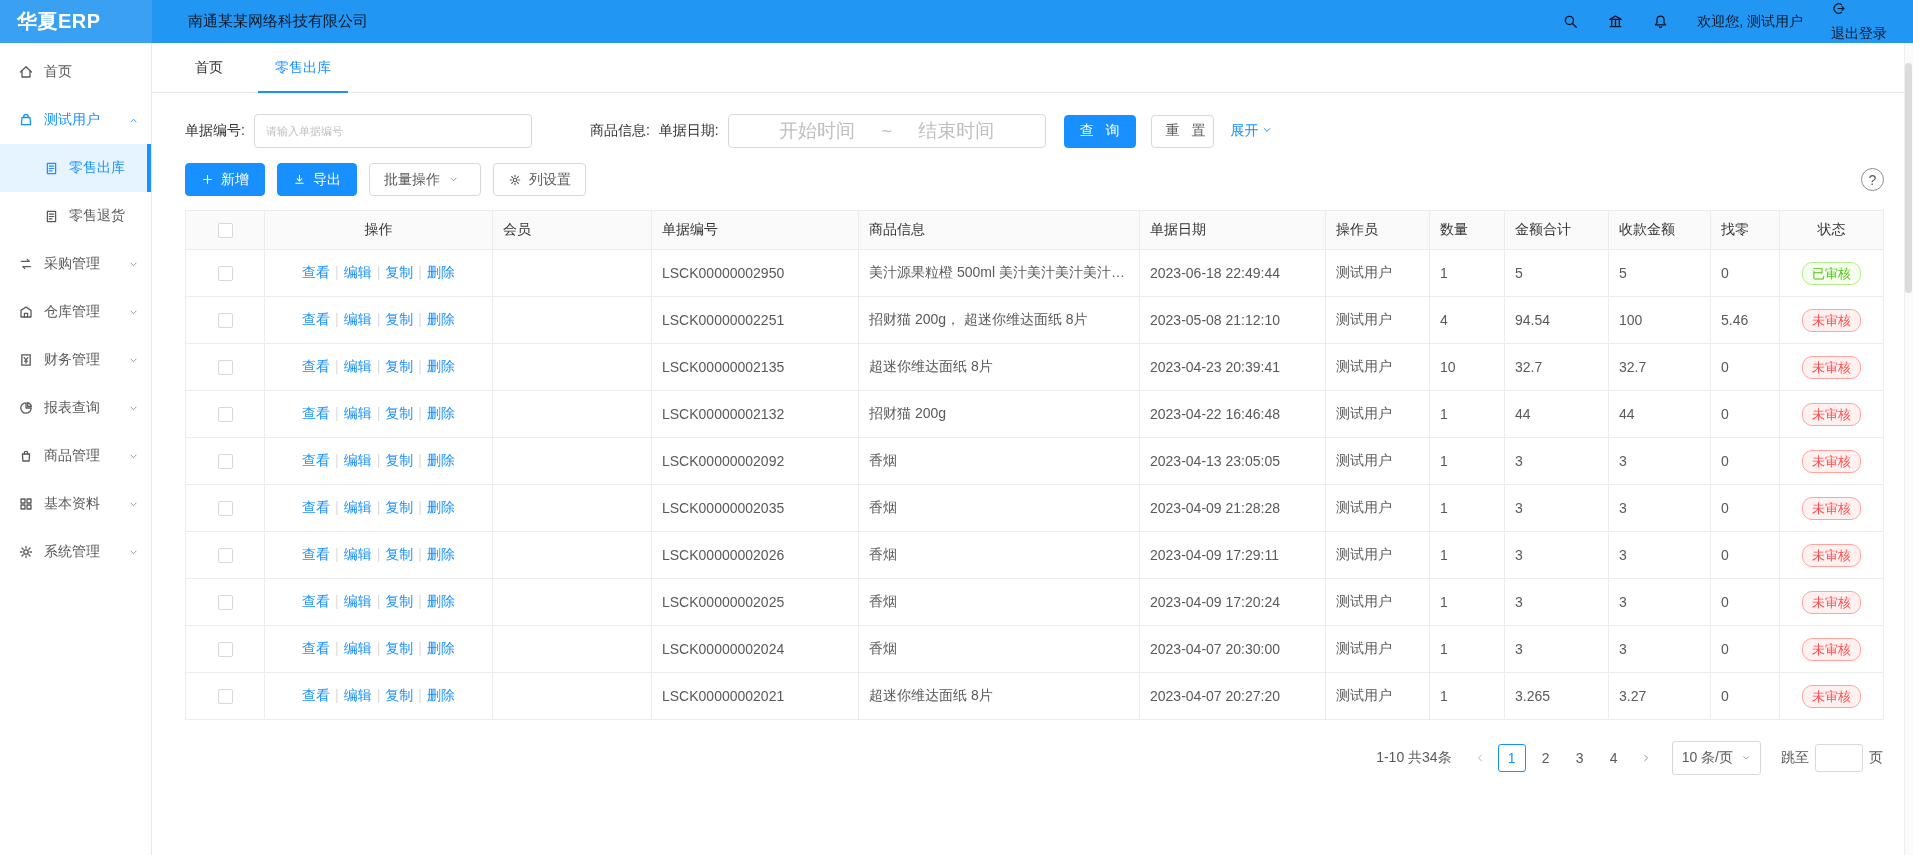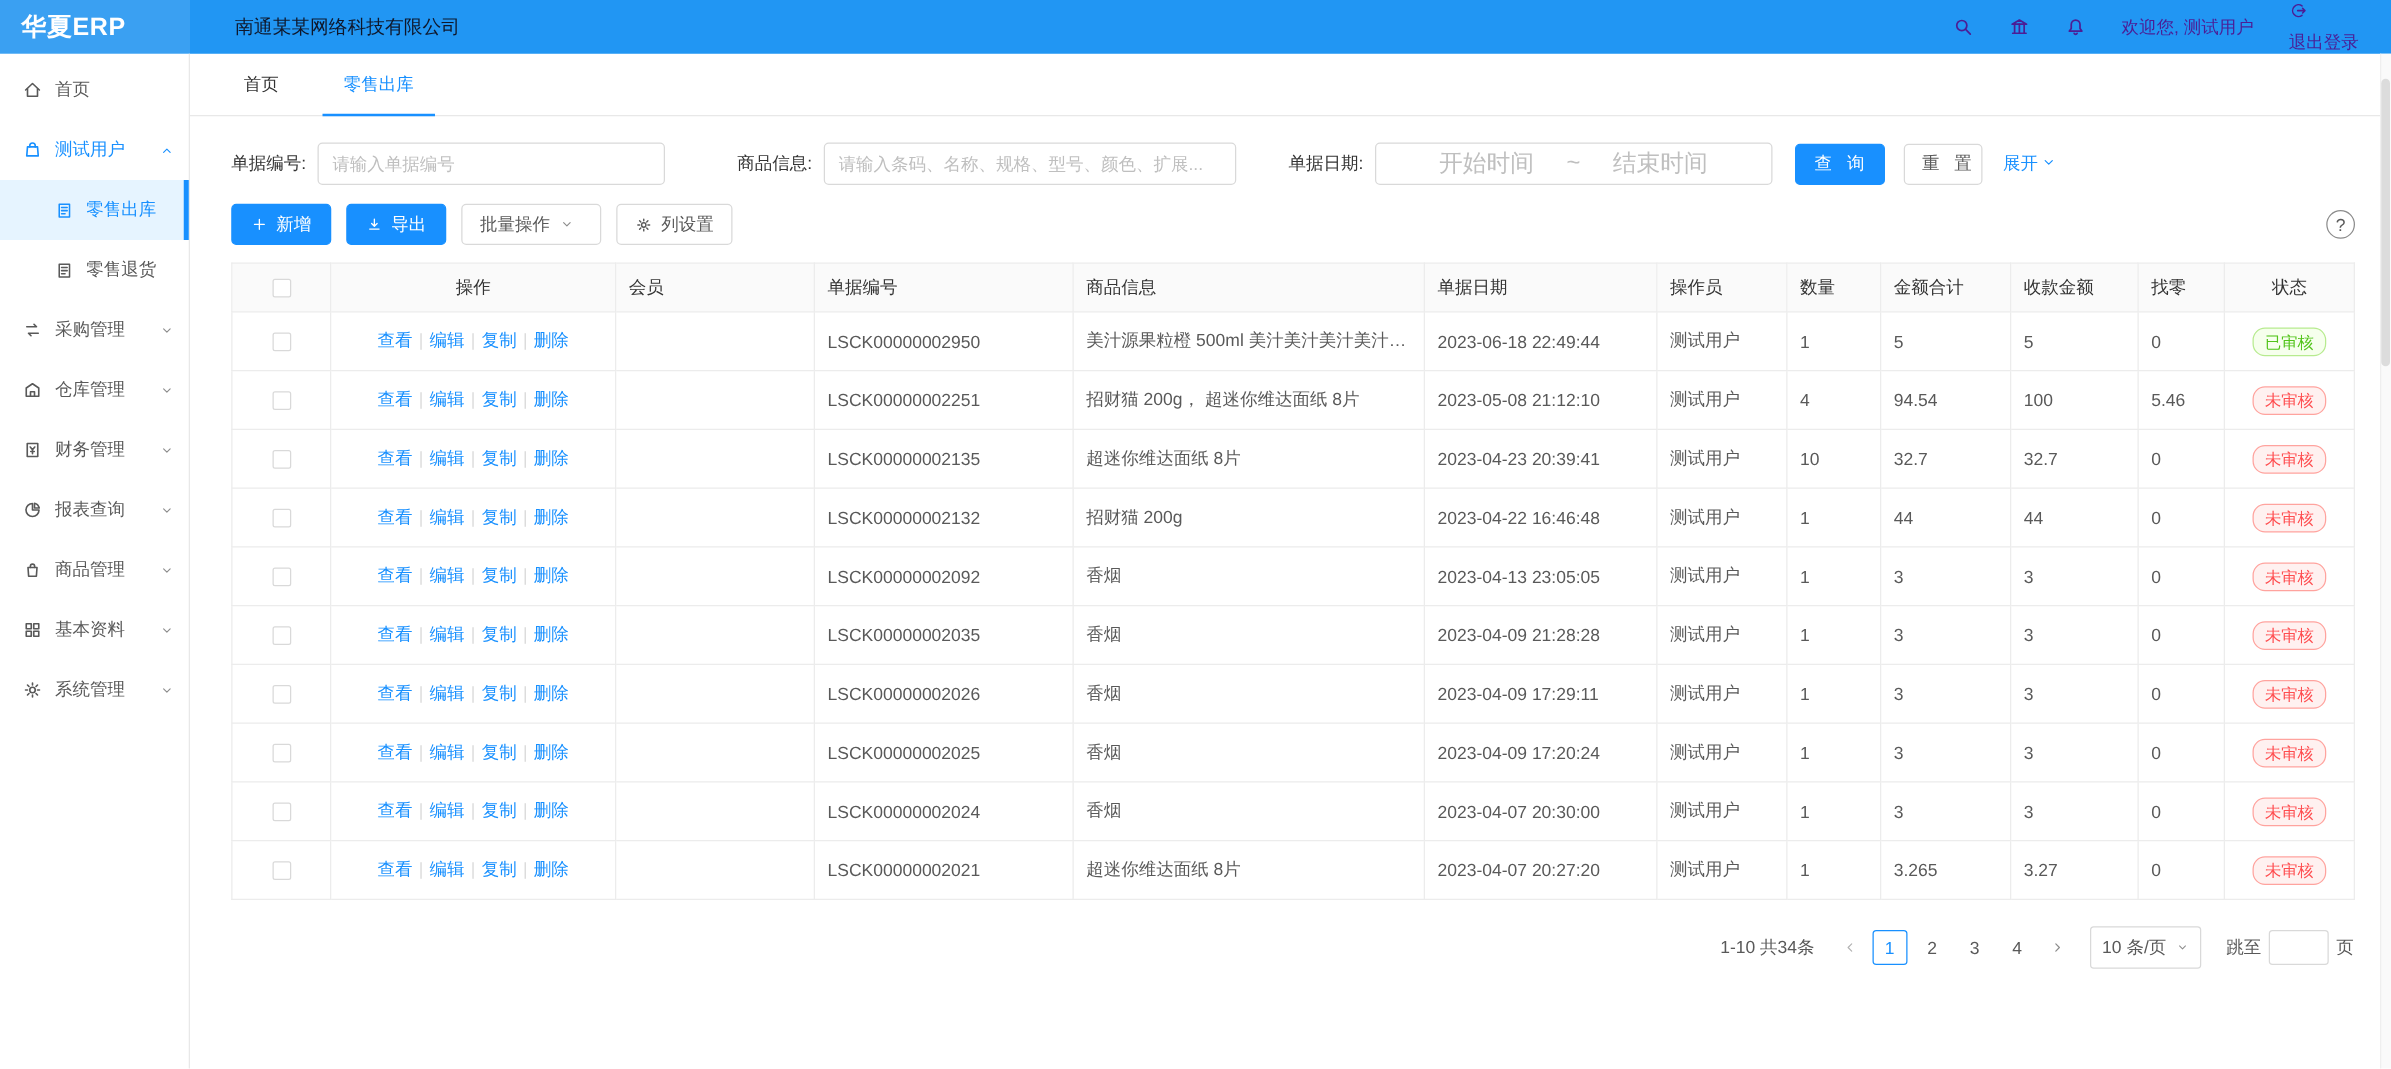--- a/index.html
+++ b/index.html
@@ -15,21 +15,21 @@
   *{margin:0;padding:0;box-sizing:border-box;}
   html,body{background:#ffffff;}
   body{font-family:"Liberation Sans","DejaVu Sans",sans-serif;color:var(--text);}
   .screen{position:relative;width:1913px;height:855px;background:#fff;overflow:hidden;}
 
   
   .topbar{height:43px;background:var(--topbar);display:flex;align-items:center;}
   .logo{width:152px;height:100%;background:var(--logo-bg);color:#fff;font-size:20px;font-weight:bold;
         display:flex;align-items:center;padding-left:17px;letter-spacing:.5px;flex-shrink:0;}
   .company{color:#0f172a;font-size:15px;margin-left:36px;}
-  .topbar-right{margin-left:auto;display:flex;align-items:center;gap:28px;padding-right:26px;color:#4c1d95;font-size:14px;}
+  .topbar-right{margin-left:auto;display:flex;align-items:center;gap:28px;padding-right:26px;color:#0f172a;font-size:14px;}
   .tb-icon{display:inline-flex;align-items:center;cursor:pointer;}
   .logout{display:inline-flex;align-items:flex-start;gap:6px;cursor:pointer;flex-direction:column;}
 
   
   .body-row{display:flex;height:812px;}
   .sidebar{width:152px;border-right:1px solid var(--border);padding-top:5px;flex-shrink:0;background:#fff;}
   .main{flex:1;display:flex;flex-direction:column;min-width:0;}
 
   
   .side-item{height:48px;display:flex;align-items:center;padding:0 12px 0 18px;font-size:14px;color:var(--text);
@@ -46,21 +46,21 @@
   
   .tabbar{height:50px;border-bottom:1px solid var(--border);display:flex;align-items:stretch;padding-left:26px;flex-shrink:0;}
   .tab{display:flex;align-items:center;padding:0 17px;font-size:14px;color:var(--text-dark);position:relative;margin-right:18px;cursor:pointer;}
   .tab.active{color:var(--primary);}
   .tab.active::after{content:'';position:absolute;left:0;right:0;bottom:-1px;height:2px;background:var(--primary);}
 
   
   .content{padding:0 29px 0 33px;flex:1;position:relative;}
   .filter-row{display:flex;align-items:center;margin-top:21px;font-size:14px;color:var(--text-dark);}
   .f-label{margin-right:9px;white-space:nowrap;}
-  .input{height:34px;border:1px solid var(--input-border);border-radius:4px;background:#fff;font-size:14px;
+  .input{height:34px;border:1px solid var(--input-border);border-radius:4px;background:#fff;font-size:11px;
          color:var(--text-dark);padding:0 11px;outline:none;}
   .input::placeholder{color:var(--placeholder);}
   .bill-input{width:278px;margin-right:58px;}
   .product-input{width:330px;margin-right:42px;}
   .date-range{width:318px;height:34px;border:1px solid var(--input-border);border-radius:4px;display:flex;
               align-items:center;justify-content:center;gap:26px;color:var(--placeholder);font-size:19px;margin-right:18px;}
   .btn{height:33px;border-radius:4px;font-size:14px;display:inline-flex;align-items:center;justify-content:center;cursor:pointer;white-space:nowrap;}
   .btn-primary{background:var(--primary);color:#fff;border:1px solid var(--primary);padding:0 15px;}
   .btn-plain{background:#fff;color:var(--text);border:1px solid var(--input-border);padding:0 14px;}
   .btn .svgicon{margin-right:7px;}
@@ -272,21 +272,20 @@
             <span>零售出库</span>
           </div>
         </div>
 
       <div class="content">
 
         <div class="filter-row">
           <span class="f-label">单据编号:</span>
           <input class="input bill-input" placeholder="请输入单据编号" style="">
           <span class="f-label">商品信息:</span>
-          <input class="input product-input" placeholder="请输入条码、名称、规格、型号、颜色、扩展..." style="">
           <span class="f-label">单据日期:</span>
           <div class="date-range">
             <span>开始时间</span>
             <span>~</span>
             <span>结束时间</span>
           </div>
           <button class="btn btn-primary search-btn">查 询</button>
           <button class="btn btn-plain reset-btn">重 置</button>
           <span class="link-expand">
             <span>展开</span>

